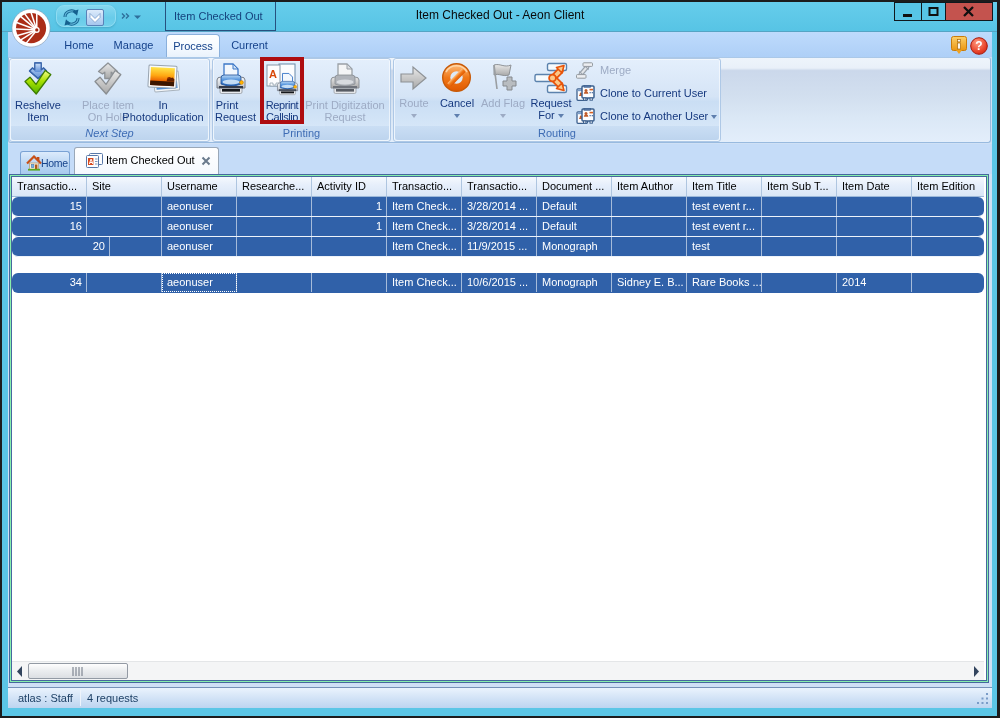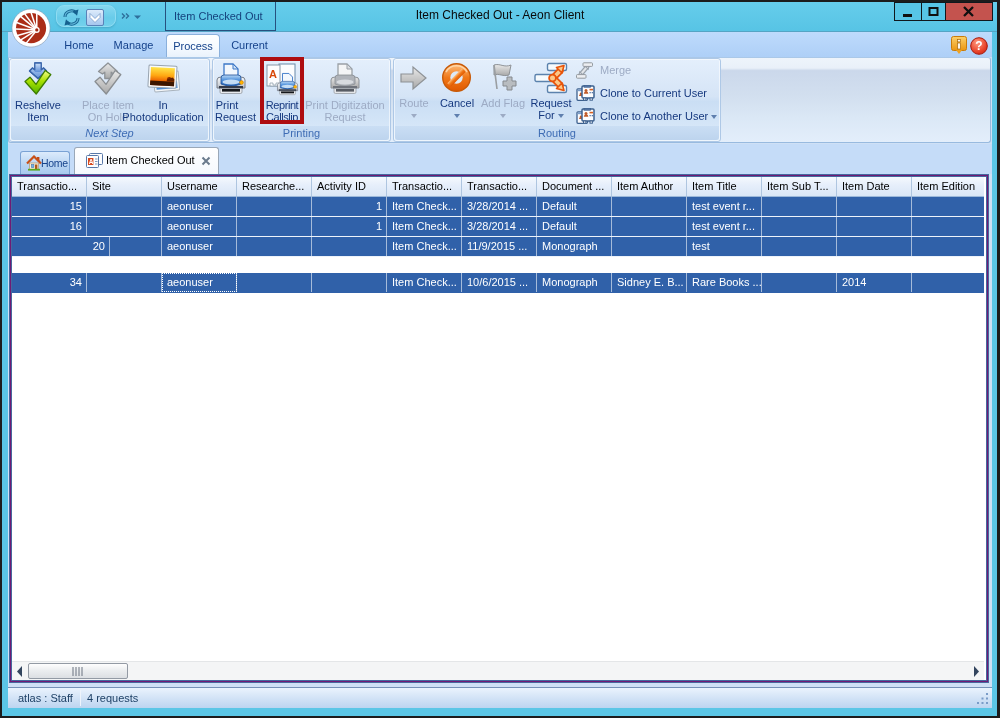--- a/index.html
+++ b/index.html
@@ -25,25 +25,25 @@
 .bigbtn svg { display:block; margin:2px auto 3px auto; }
 .graytext { color:#9dabc4; }
 .ddarrow { display:inline-block; width:0; height:0; border-left:3px solid transparent; border-right:3px solid transparent; border-top:4px solid #5f7fae; vertical-align:middle; }
 .smallbtn { position:absolute; left:576px; height:22px; font-size:11px; color:#16397f; }
 .smallbtn svg { position:absolute; left:0; top:2px; }
 .smallbtn > span { position:absolute; left:24px; top:4px; white-space:nowrap; }
 #redbox { position:absolute; left:260px; top:57px; width:44px; height:67px; border:4px solid #ae0d10; }
 #docbar { position:absolute; left:8px; top:144px; width:984px; height:30px; background:#c5dcf8; }
 #hometab { position:absolute; left:20px; top:151px; width:50px; height:23px; font-size:10.5px; background:linear-gradient(#dcebfc,#b8d4f2 60%,#a9caef); border:1px solid #7aa2d4; border-bottom:none; border-radius:3px 3px 0 0; }
 #activetab { position:absolute; left:74px; top:147px; width:145px; height:27px; background:linear-gradient(#ffffff,#f4f8fd); border:1px solid #9aa8b8; border-bottom:none; border-radius:3px 3px 0 0; }
-#gridwrap { position:absolute; left:9px; top:174px; width:980px; height:509px; border:1px solid #46689e; background:#701a75; }
+#gridwrap { position:absolute; left:9px; top:174px; width:980px; height:509px; border:1px solid #46689e; background:#86efac; }
 #gridinner { position:absolute; left:1px; top:1px; width:976px; height:505px; border:1px solid #46689e; background:#ffffff; }
 #ghead { position:absolute; left:0; top:0; width:972px; height:20px; background:linear-gradient(#f5f9fe,#e7effb 40%,#d9e6f6); }
 .hcell { position:absolute; top:0; height:20px; border-right:1px solid #aec5e0; border-bottom:1px solid #9bb8da; font-size:11px; color:#000; line-height:19px; padding-left:5px; background:linear-gradient(#f5f9fe,#e7effb 40%,#d9e6f6); }
-.grow { position:absolute; left:0; width:972px; height:20px; background:#3061a9; color:#fff; font-size:11px; }
+.grow { position:absolute; left:0; width:972px; height:20px; background:#3061a9; color:#fff; font-size:11px;border-radius:6px; }
 .gcell { position:absolute; top:0; height:19px; line-height:19px; border-right:1px solid #a5bbda; padding:0 5px; white-space:nowrap; overflow:hidden; }
 .growsep { border-bottom:1px solid #edf3fb; }
 .num { text-align:right; padding-right:4px; }
 #hscroll { position:absolute; left:0; top:484px; width:972px; height:19px; background:#f4f5f6; border-top:1px solid #e4e6e8; }
 #statusbar { position:absolute; left:8px; top:687px; width:984px; height:21px; background:linear-gradient(#eaf3fd,#d5e5f7 45%,#bcd4f0); border-top:1px solid #7591b8; font-size:11px; color:#1e4166; }
 #botline { position:absolute; left:8px; top:683px; width:984px; height:4px; background:#cfe0f5; }
 </style>
 </head>
 <body>
 <div id="win"></div>

